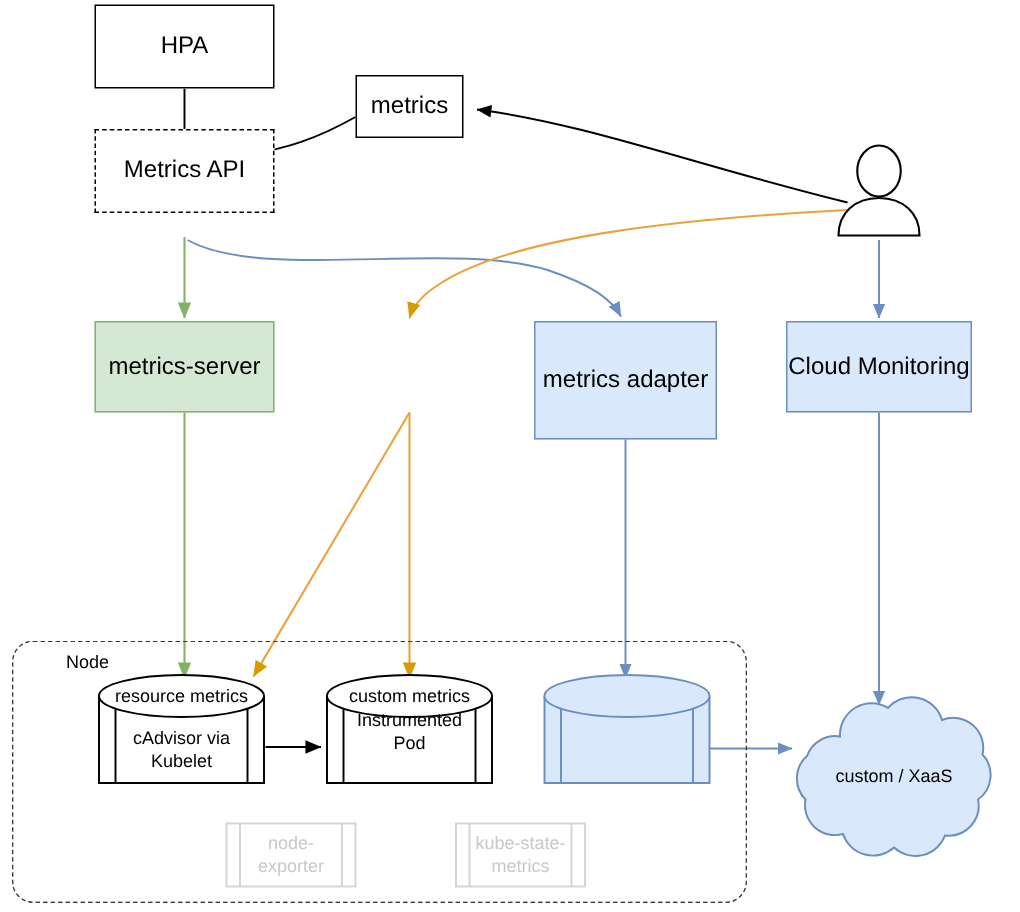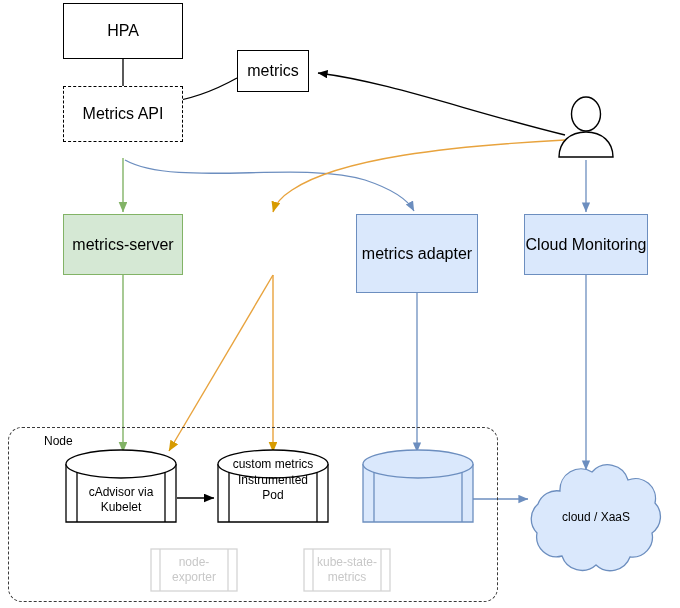--- a/index.html
+++ b/index.html
@@ -182,20 +182,21 @@
 
   <div class="node-group" style="left:8px; top:427px; width:490px; height:175px;"></div>
   <div class="node-group-label" style="left:24px; top:434px;margin-left:17px;">Node</div>
 
   <svg class="shape-svg" style="left:55px; top:450px;" width="132" height="76" viewBox="0 0 132 76">
     <path d="M11,14 L11,72 L121,72 L121,14" fill="#ffffff" stroke="#000000" stroke-width="1.3"></path>
     <line x1="22" y1="17" x2="22" y2="72" stroke="#000000" stroke-width="1.3"></line>
     <line x1="110" y1="17" x2="110" y2="72" stroke="#000000" stroke-width="1.3"></line>
     <ellipse cx="66" cy="14" rx="55" ry="14" fill="#ffffff" stroke="#000000" stroke-width="1.3"></ellipse>
   </svg>
+  <div class="shape-label" style="left:55px; top:456px; width:132px; height:17px;">resource metrics</div>
   <div class="shape-label" style="left:55px; top:478px; width:132px; height:44px;">cAdvisor via
 Kubelet</div>
 
   <svg class="shape-svg" style="left:213px; top:450px;" width="120" height="76" viewBox="0 0 120 76">
     <path d="M5,14 L5,72 L115,72 L115,14" fill="#ffffff" stroke="#000000" stroke-width="1.3"></path>
     <line x1="16" y1="17" x2="16" y2="72" stroke="#000000" stroke-width="1.3"></line>
     <line x1="104" y1="17" x2="104" y2="72" stroke="#000000" stroke-width="1.3"></line>
     <ellipse cx="60" cy="14" rx="55" ry="14" fill="#ffffff" stroke="#000000" stroke-width="1.3"></ellipse>
   </svg>
   <div class="shape-label" style="left:213px; top:456px; width:120px; height:17px;">custom metrics</div>
@@ -225,15 +226,15 @@
   <div class="shape-label muted" style="left:303px; top:548px; width:88px; height:44px;">kube-state-
 metrics</div>
 
   <svg class="shape-svg" style="left:524px; top:455px;" width="144" height="124" viewBox="0 0 144 124">
     <path d="M36,36 A21,21 0 0 1 68,17 A21,21 0 0 1 104,25
              A20,20 0 0 1 131,48 A20,20 0 0 1 128,78
              A20,20 0 0 1 106,102 A21,21 0 0 1 72,110
              A21,21 0 0 1 38,101 A20,20 0 0 1 13,78
              A20,20 0 0 1 14,49 A20,20 0 0 1 36,36 Z" fill="#dae8fc" stroke="#6c8ebf" stroke-width="1.3"></path>
   </svg>
-  <div class="cloud-label" style="left:524px; top:455px; width:144px; height:124px; display:flex; align-items:center; justify-content:center;">cloud / XaaS</div>
+  <div class="cloud-label" style="left:524px; top:455px; width:144px; height:124px; display:flex; align-items:center; justify-content:center;">custom / XaaS</div>
 
 </div>
 
 </body></html>

